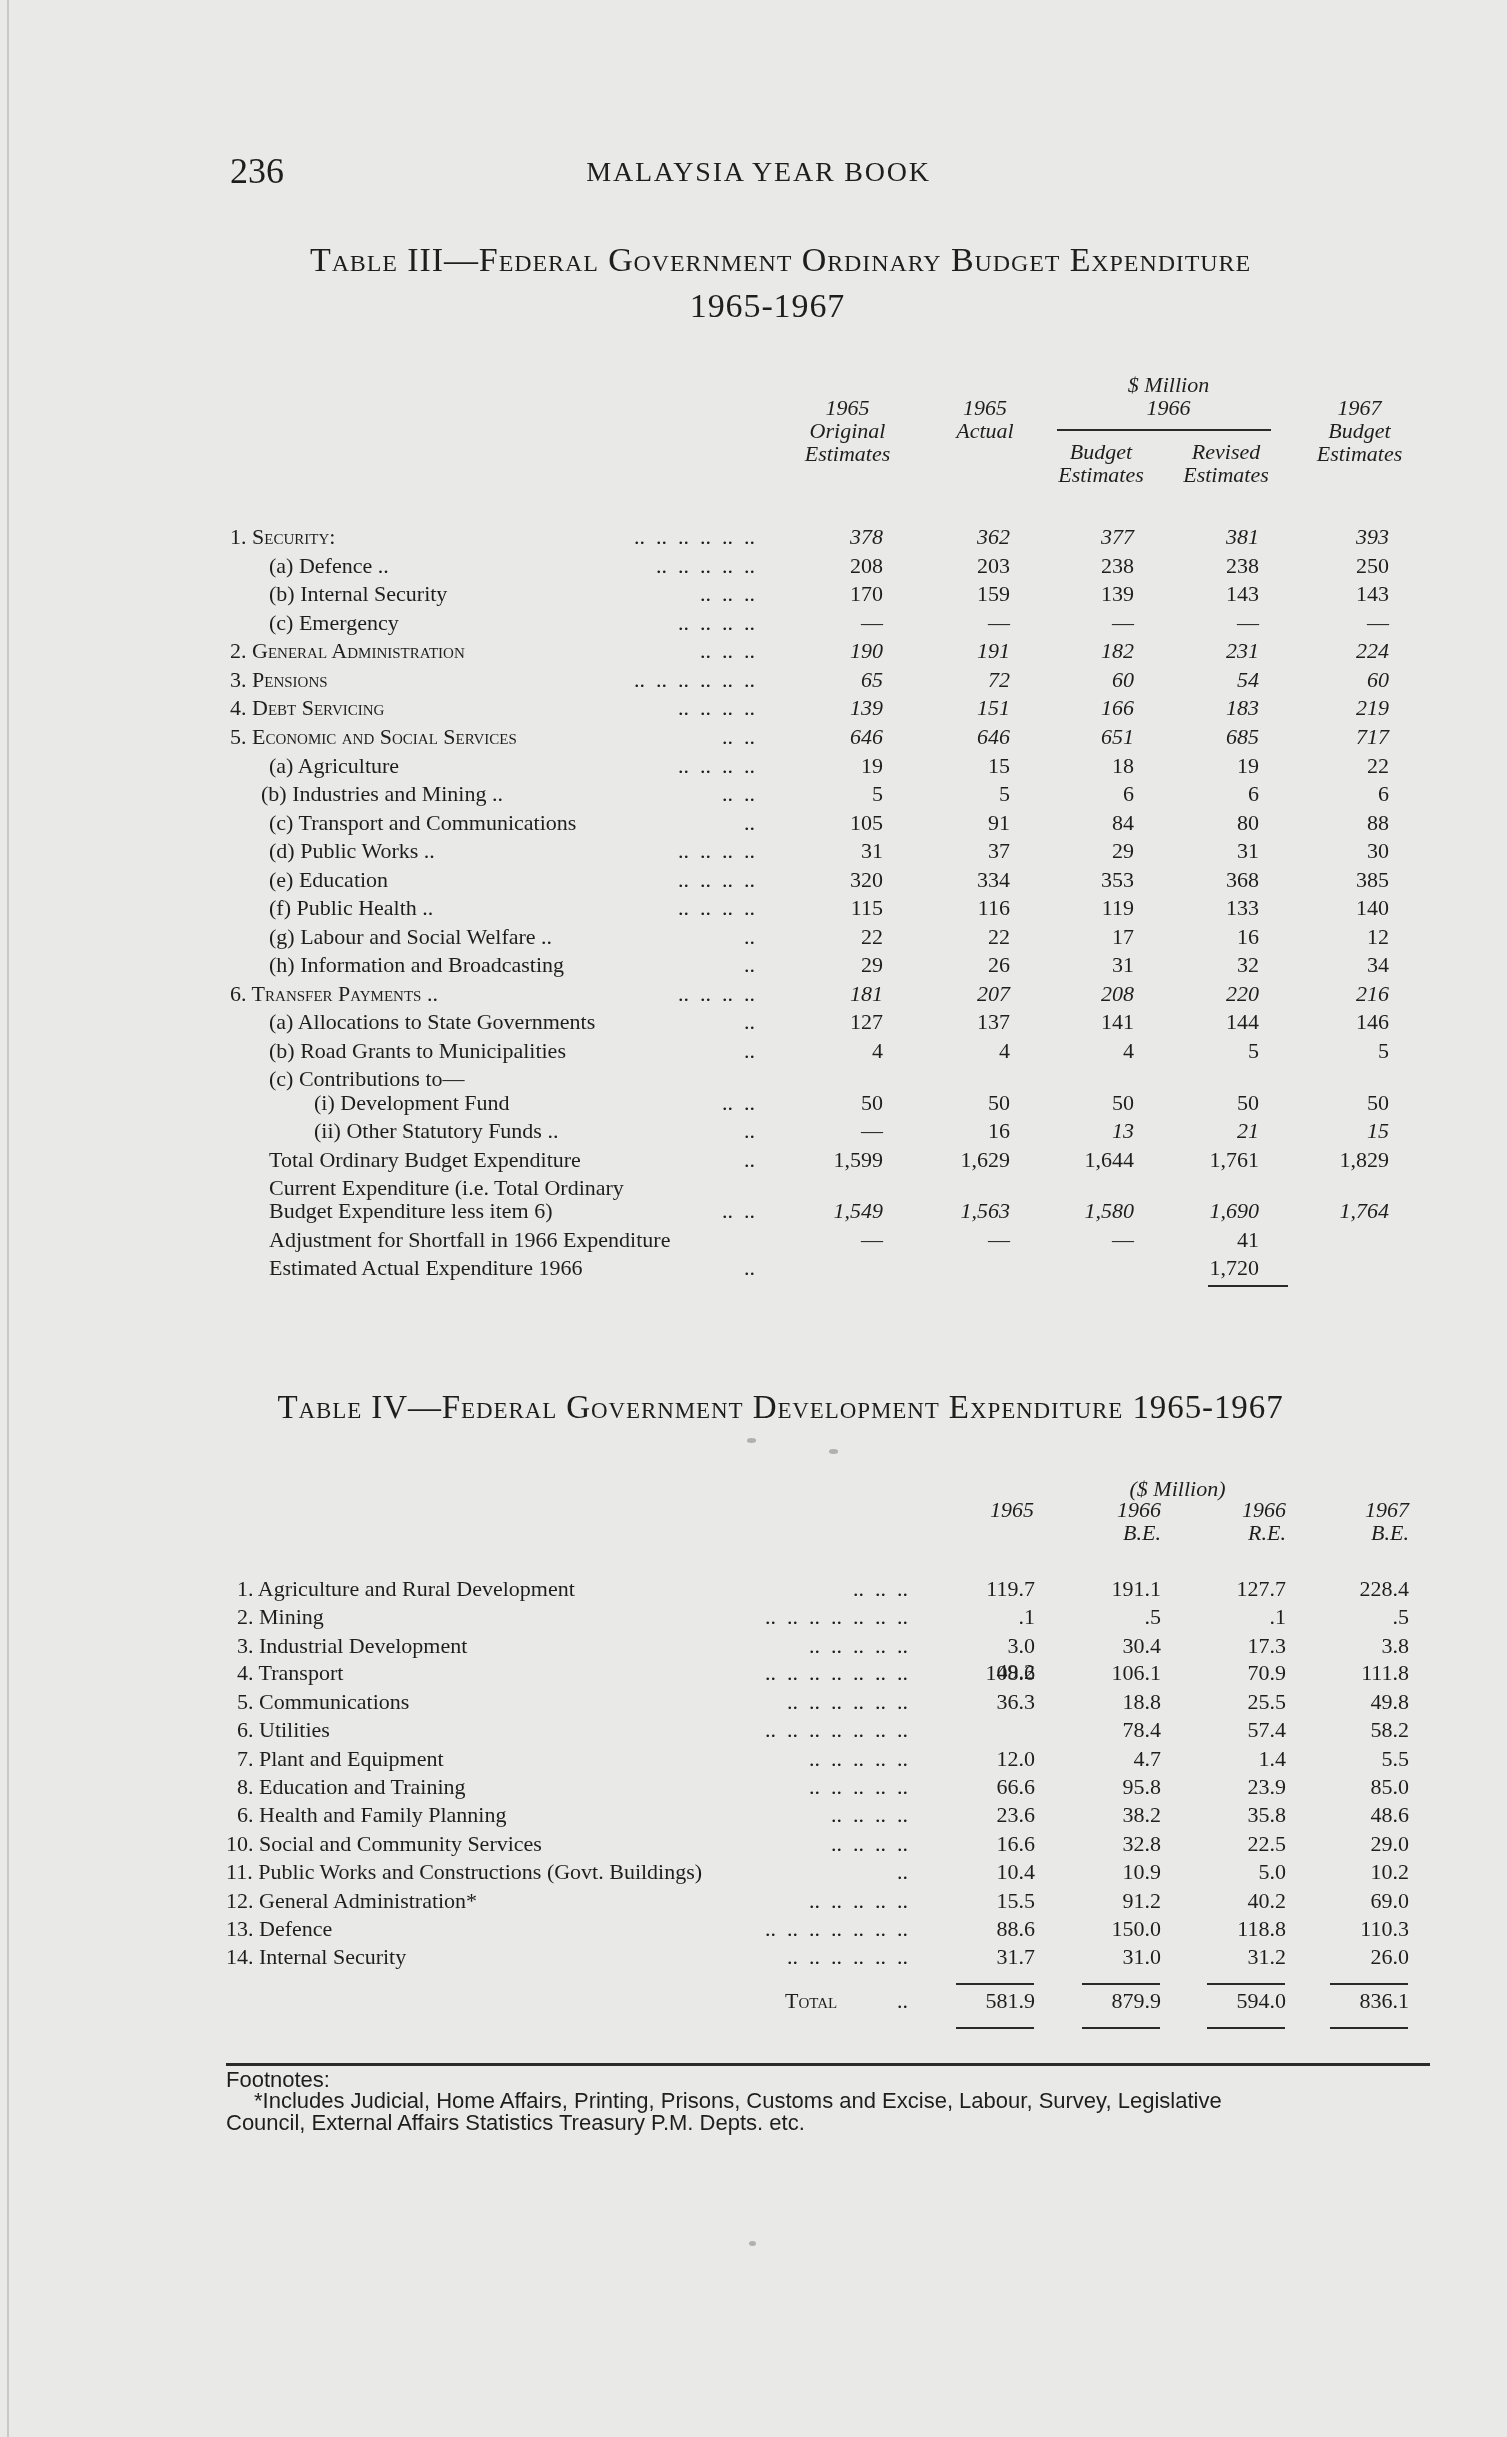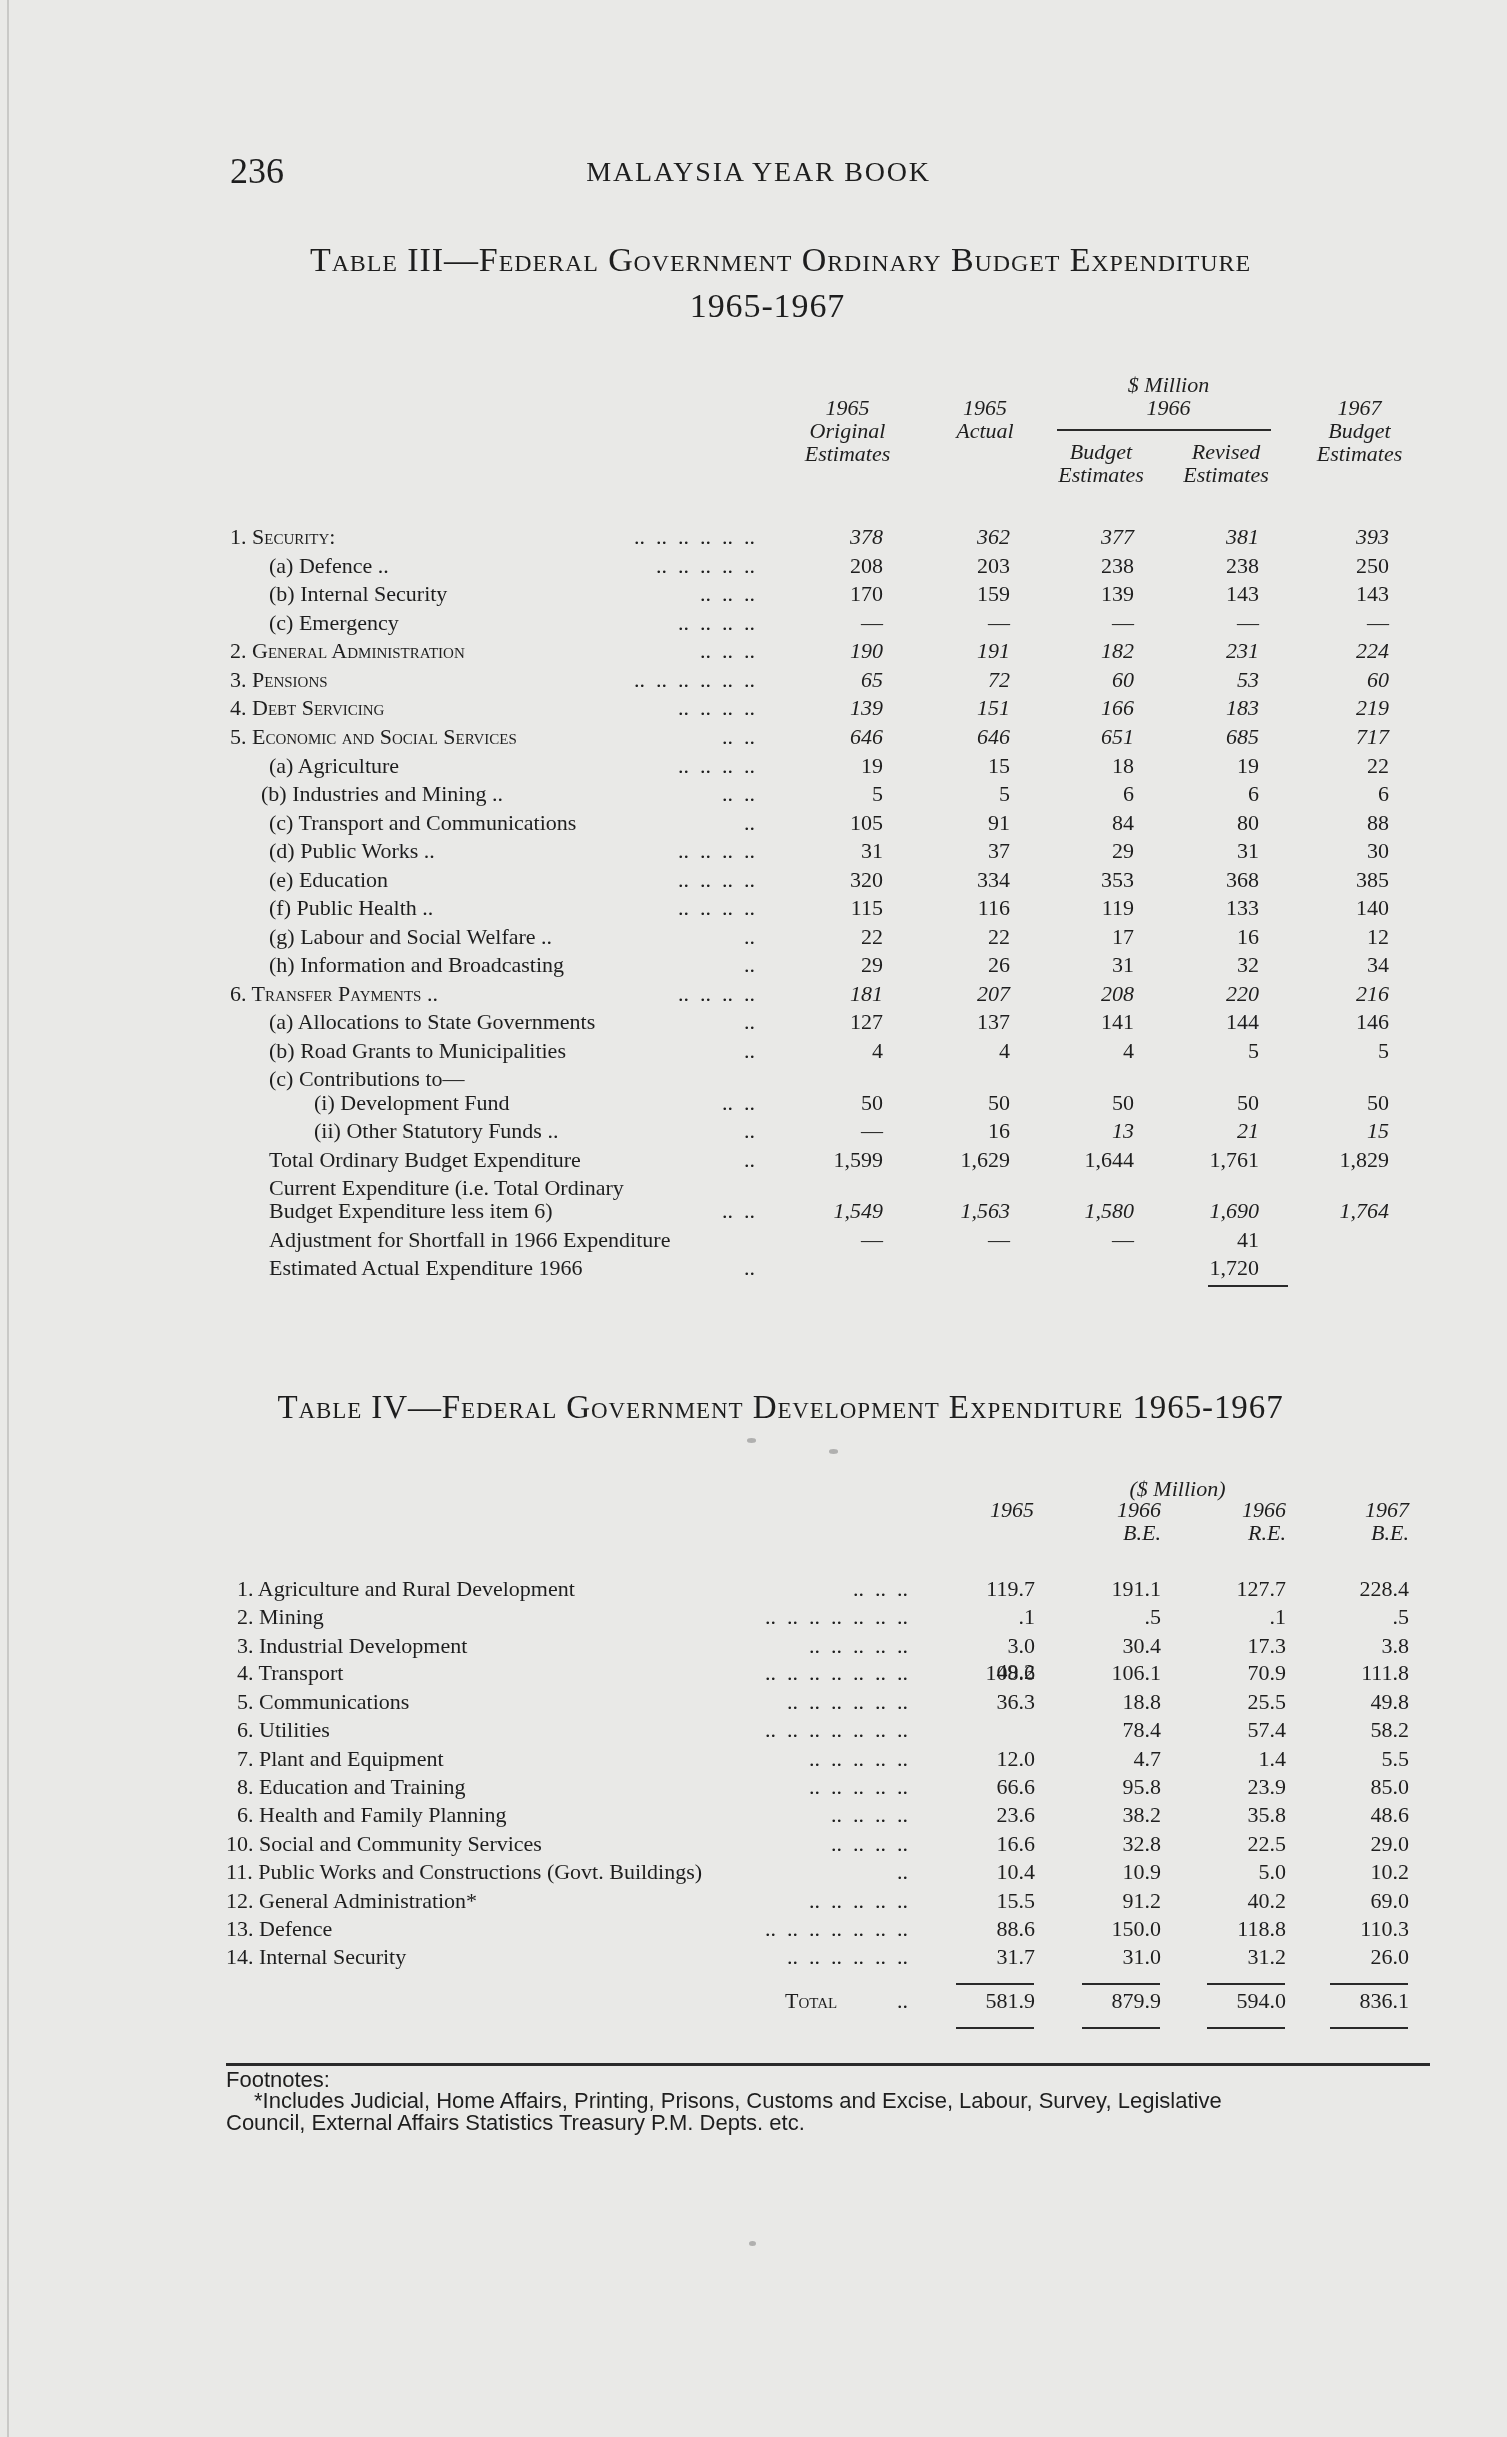--- a/index.html
+++ b/index.html
@@ -114,21 +114,21 @@
       <div class="num ital" style="right:374px; top:638px;">182</div>
       <div class="num ital" style="right:249px; top:638px;">231</div>
       <div class="num ital" style="right:119px; top:638px;margin-left:36px;">224</div>
     </div>
     <div>
       <div class="lbl sc" style="left:230px; top:667px;">3. Pensions</div>
       <div class="dots" style="right:753px; top:667px;">..  ..  ..  ..  ..  ..</div>
       <div class="num ital" style="right:625px; top:667px;">65</div>
       <div class="num ital" style="right:498px; top:667px;">72</div>
       <div class="num ital" style="right:374px; top:667px;">60</div>
-      <div class="num ital" style="right:249px; top:667px;">53</div>
+      <div class="num ital" style="right:249px; top:667px;">54</div>
       <div class="num ital" style="right:119px; top:667px;">60</div>
     </div>
     <div>
       <div class="lbl sc" style="left:230px; top:695px;">4. Debt Servicing</div>
       <div class="dots" style="right:753px; top:695px;">..  ..  ..  ..</div>
       <div class="num ital" style="right:625px; top:695px;">139</div>
       <div class="num ital" style="right:498px; top:695px;">151</div>
       <div class="num ital" style="right:374px; top:695px;">166</div>
       <div class="num ital" style="right:249px; top:695px;">183</div>
       <div class="num ital" style="right:119px; top:695px;">219</div>

